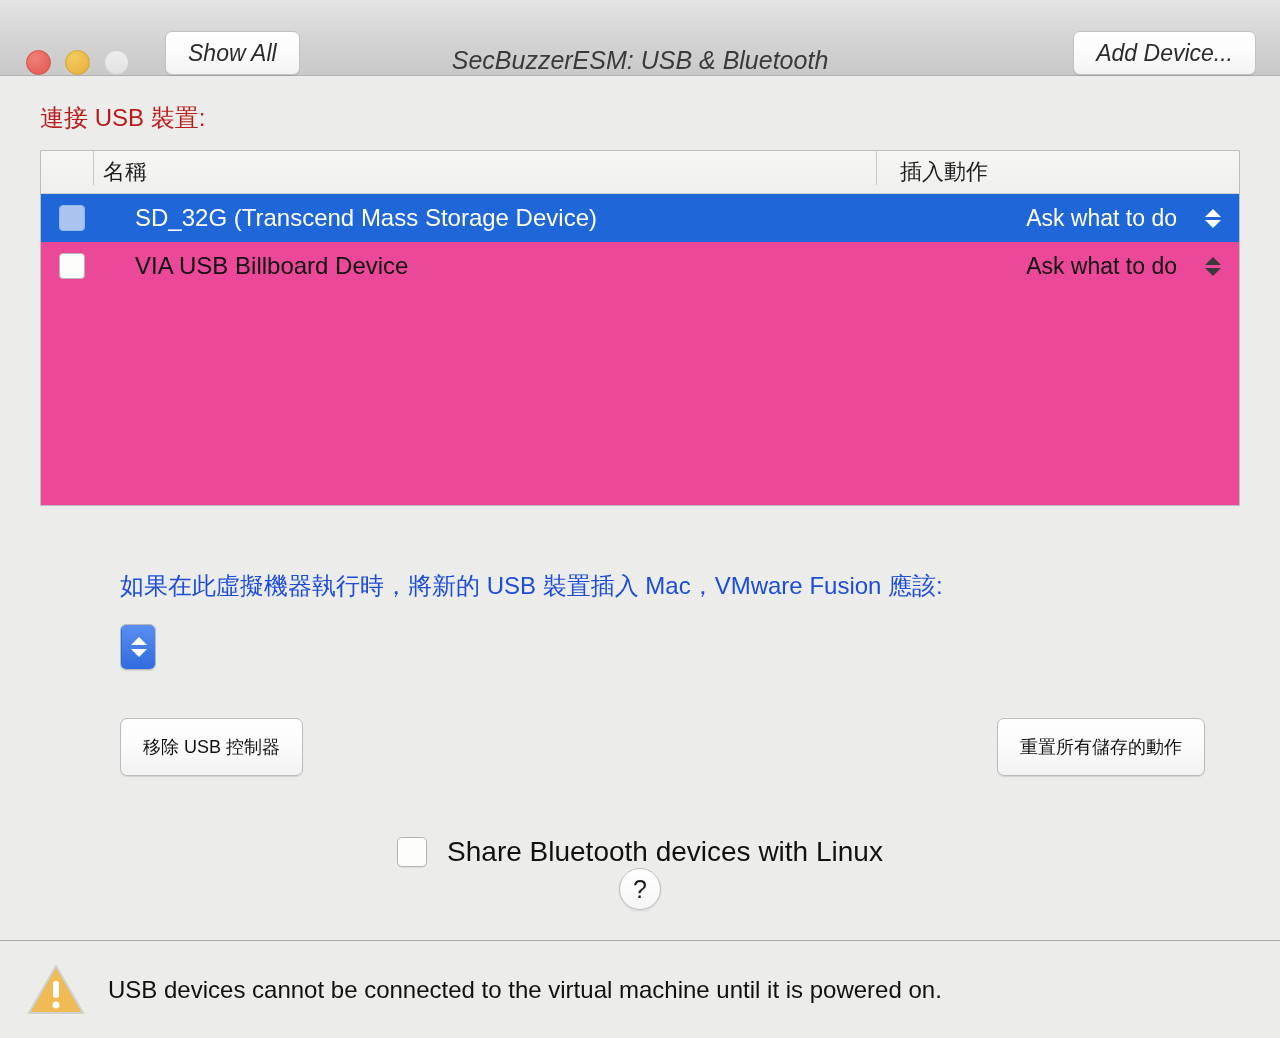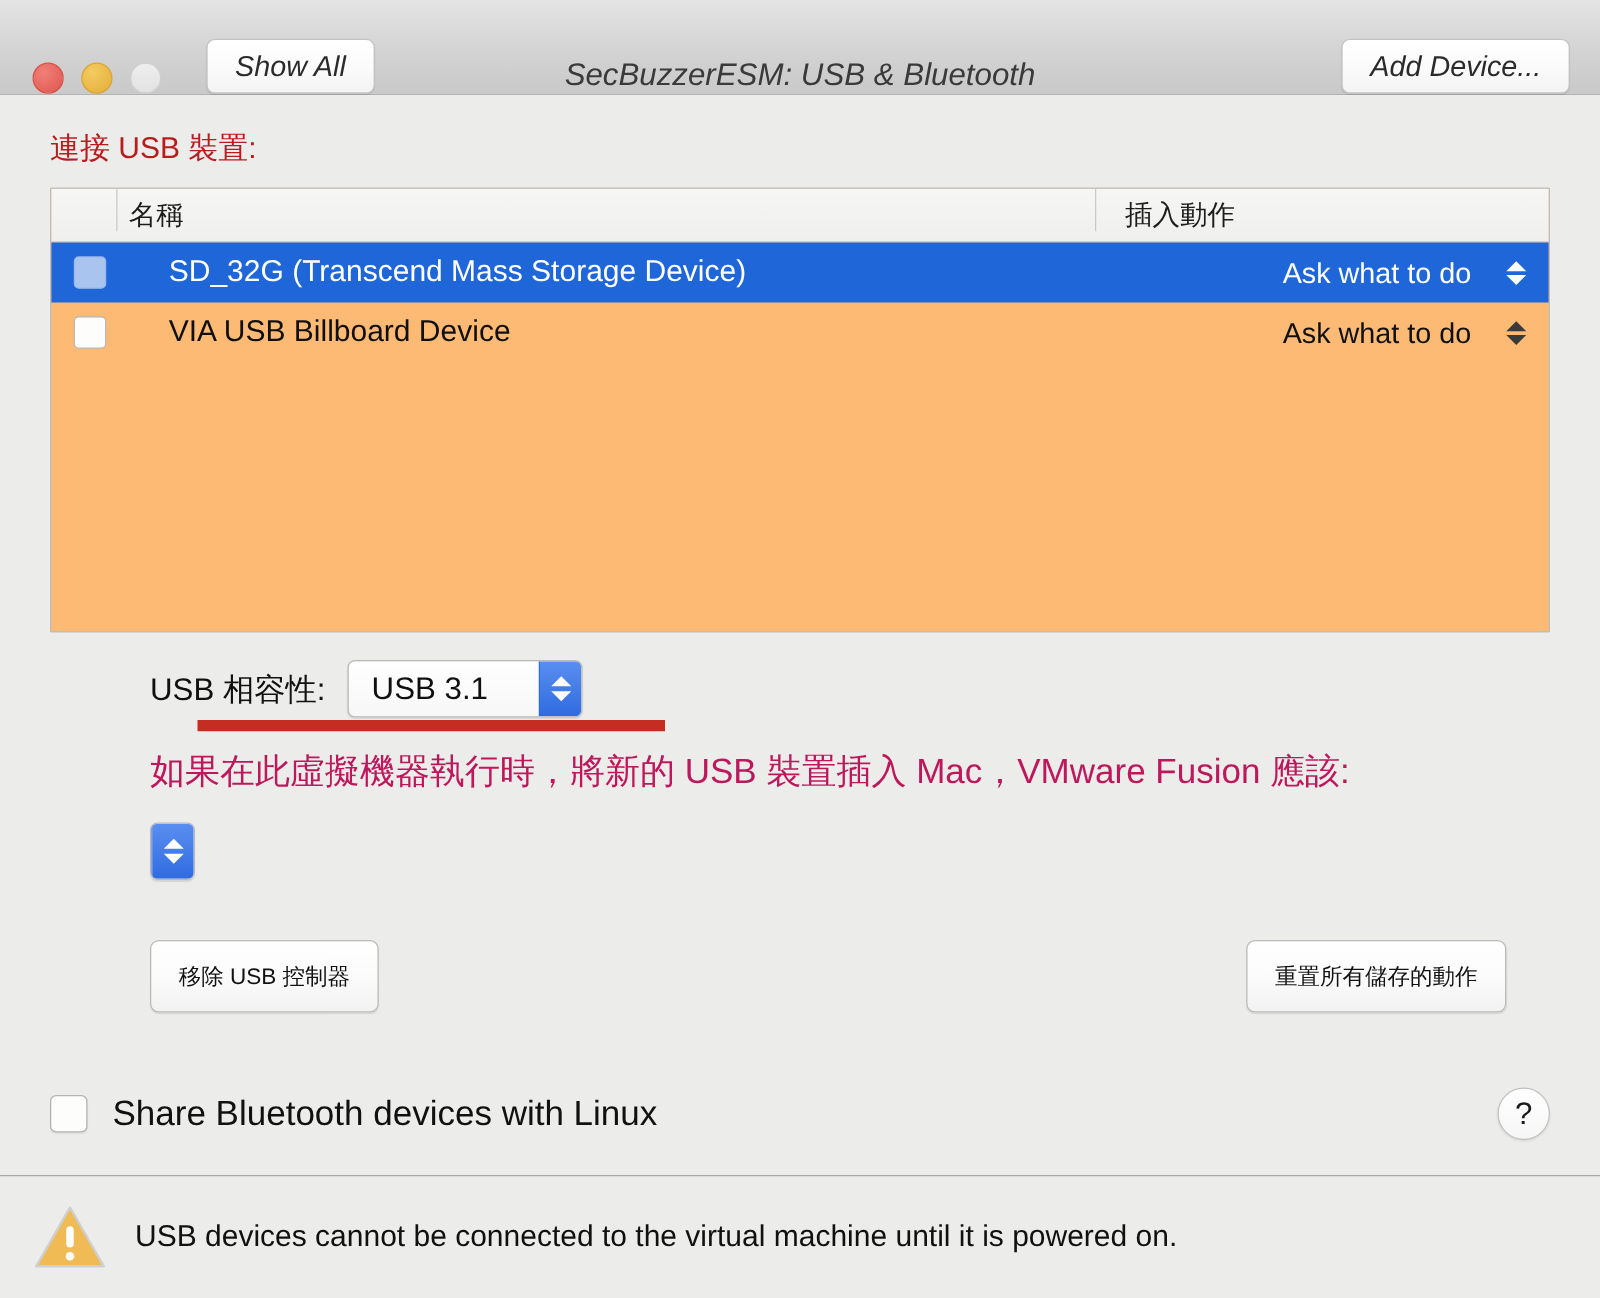--- a/index.html
+++ b/index.html
@@ -88,21 +88,21 @@
   .section-label {
     font-size: 24px;
     color: #b91c1c;
     padding-top: 26px;
     padding-bottom: 16px;
   }
 
   
   .table {
     border: 1px solid #bdbdbd;
-    background: #fdba74;
+    background: #ec4899;
     height: 356px;
     overflow: hidden;
     border-radius: 1px;
   }
   .table-head {
     display: flex;
     height: 43px;
     background: linear-gradient(to bottom, #f6f6f4, #efefed);
     border-bottom: 1px solid #cfcfcf;
     align-items: center;
@@ -265,21 +265,21 @@
 
   .red-underline {
     position: absolute;
     left: 38px;
     top: 48px;
     width: 374px;
     height: 9px;
     background: #c62d22;
   }
 
-  .desc { font-size: 28px; color: #be185d; margin-top: 24px; }
+  .desc { font-size: 24px; color: #1d4ed8; margin-top: 42px; }
 
   .popup-row2 { margin-top: 22px; }
 
   .buttons-row {
     margin-top: 48px;
     display: flex;
     align-items: center;
     justify-content: space-between;
     padding-right: 35px;
   }
@@ -298,20 +298,21 @@
     cursor: default;
     white-space: nowrap;
   }
 
   
   .bt-row {
     margin-top: 60px;
     display: flex;
     align-items: center;
     justify-content: space-between;
+    flex-direction: column;
   }
   .bt-left { display: flex; align-items: center; gap: 20px; }
   .cb-lg {
     width: 30px; height: 30px;
     border-radius: 5px;
     border: 1px solid #b3b3b3;
     background: #fdfdfb;
     box-shadow: 0 1px 1px rgba(0,0,0,0.06);
     display: block;
   }
@@ -391,31 +392,20 @@
               <i class="up"></i>
               <i class="dn"></i>
             </span>
         </div>
       </div>
     </div>
 
 
     <div class="adv">
 
-      <div class="compat-row">
-        <span class="compat-label">USB 相容性:</span>
-        <span class="popup fixed-w">
-          <span class="pv">USB 3.1</span>
-          <span class="stepper-blue">
-              <i class="up"></i>
-              <i class="dn"></i>
-            </span>
-        </span>
-        <span class="red-underline"></span>
-      </div>
 
       <div class="desc">如果在此虛擬機器執行時，將新的 USB 裝置插入 Mac，VMware Fusion 應該:</div>
 
       <div class="popup-row2">
         <span class="popup wide">
           <span class="stepper-blue">
               <i class="up"></i>
               <i class="dn"></i>
             </span>
         </span>

